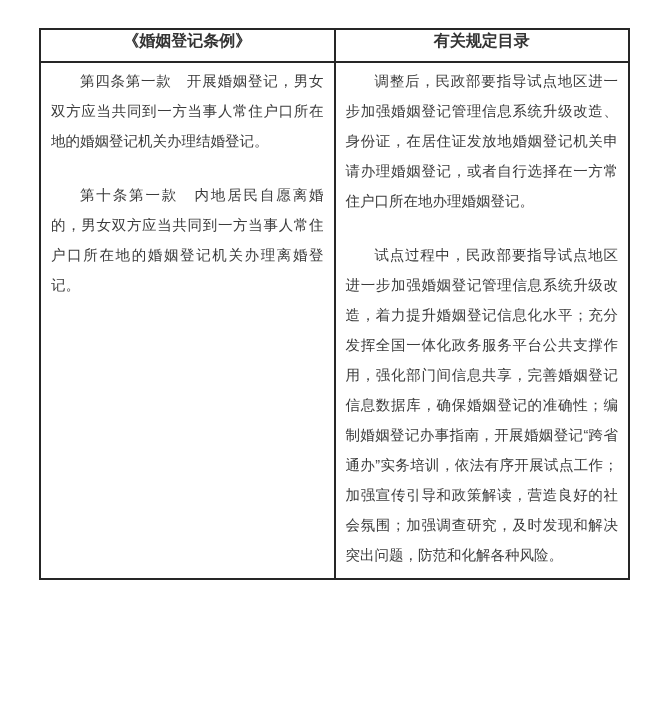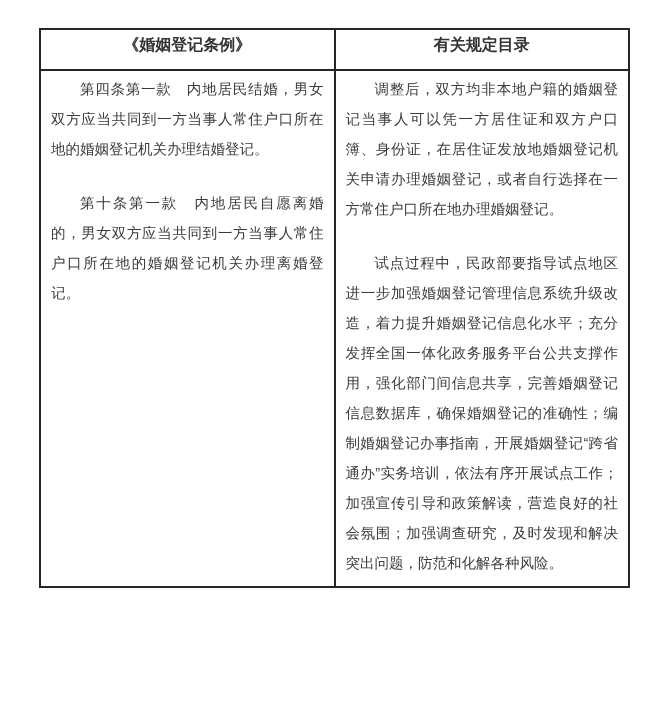--- a/index.html
+++ b/index.html
@@ -31,21 +31,21 @@
     table-layout: fixed;
     margin: 28px 0 0 39px;
     width: 591px;
   }
   table.doc-table th,
   table.doc-table td {
     border: 2px solid #262626;
     width: 50%;
   }
   table.doc-table th {
-    height: 41px;
+    height: 33px;
     font-size: 16px;
     font-weight: bold;
     text-align: center;
     vertical-align: middle;
     padding-bottom: 8px;
     color: #333333;
     font-family: "Liberation Sans", "DejaVu Sans", sans-serif;
   }
   table.doc-table td {
     height: 486px;
@@ -72,24 +72,24 @@
   <table class="doc-table">
     <thead>
       <tr>
         <th>《婚姻登记条例》</th>
         <th>有关规定目录</th>
       </tr>
     </thead>
     <tbody>
       <tr>
         <td>
-          <p>第四条第一款　内地居民结婚，男女双方应当共同到一方当事人常住户口所在地的婚姻登记机关办理结婚登记。</p>
+          <p>第四条第一款　开展婚姻登记，男女双方应当共同到一方当事人常住户口所在地的婚姻登记机关办理结婚登记。</p>
           <p>第十条第一款　内地居民自愿离婚的，男女双方应当共同到一方当事人常住户口所在地的婚姻登记机关办理离婚登记。</p>
         </td>
         <td>
-          <p>调整后，双方均非本地户籍的婚姻登记当事人可以凭一方居住证和双方户口簿、身份证，在居住证发放地婚姻登记机关申请办理婚姻登记，或者自行选择在一方常住户口所在地办理婚姻登记。</p>
+          <p>调整后，民政部要指导试点地区进一步加强婚姻登记管理信息系统升级改造、身份证，在居住证发放地婚姻登记机关申请办理婚姻登记，或者自行选择在一方常住户口所在地办理婚姻登记。</p>
           <p>试点过程中，民政部要指导试点地区进一步加强婚姻登记管理信息系统升级改造，着力提升婚姻登记信息化水平；充分发挥全国一体化政务服务平台公共支撑作用，强化部门间信息共享，完善婚姻登记信息数据库，确保婚姻登记的准确性；编制婚姻登记办事指南，开展婚姻登记“跨省通办”实务培训，依法有序开展试点工作；加强宣传引导和政策解读，营造良好的社会氛围；加强调查研究，及时发现和解决突出问题，防范和化解各种风险。</p>
         </td>
       </tr>
     </tbody>
   </table>
 
 </div>
 
 </body></html>

